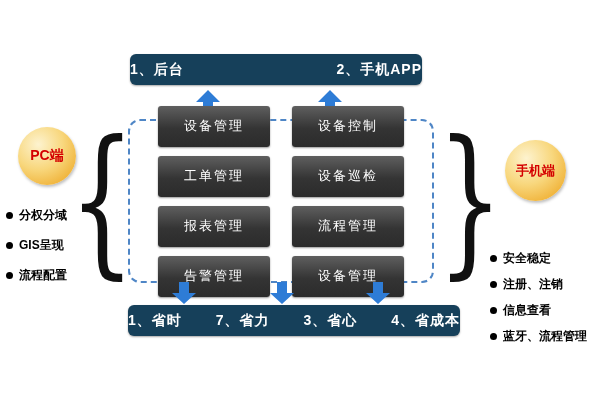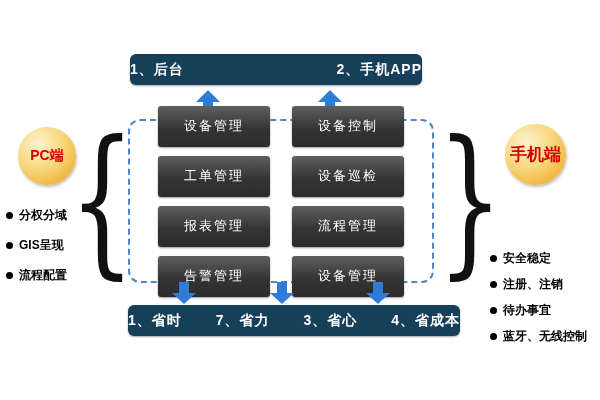--- a/index.html
+++ b/index.html
@@ -30,21 +30,21 @@
   .arrow{position:absolute;width:24px;height:24px;}
   .arrow svg{display:block;}
   .badge{
     position:absolute;border-radius:50%;
     background:radial-gradient(circle at 35% 30%,#fdf3cf 0%,#f8d77d 45%,#f0b33a 80%,#e8a82c 100%);
     display:flex;align-items:center;justify-content:center;
     color:#d40000;font-weight:bold;
     box-shadow:1px 2px 3px rgba(0,0,0,.25);
   }
   .pc-badge{left:18px;top:127px;width:58px;height:58px;font-size:14px;}
-  .mobile-badge{left:505px;top:124px;width:61px;height:61px;font-size:17px;}
+  .mobile-badge{left:505px;top:140px;width:61px;height:61px;font-size:13px;}
   .brace{
     position:absolute;top:118px;height:164px;width:36px;
     display:flex;align-items:center;justify-content:center;
     font-family:"DejaVu Serif","Liberation Serif",serif;
     font-size:104px;color:#111;font-weight:normal;
     transform:scaleY(1.55);transform-origin:center center;
   }
   .brace-left{left:84px;}
   .brace-right{left:452px;}
   .feature-list{position:absolute;display:flex;flex-direction:column;}
@@ -131,21 +131,21 @@
     <div class="feature">
       <span class="dot"></span>
       <span>安全稳定</span>
     </div>
     <div class="feature">
       <span class="dot"></span>
       <span>注册、注销</span>
     </div>
     <div class="feature">
       <span class="dot"></span>
-      <span>待办事宜</span>
+      <span>信息查看</span>
     </div>
     <div class="feature">
       <span class="dot"></span>
-      <span>蓝牙、无线控制</span>
+      <span>蓝牙、流程管理</span>
     </div>
   </div>
 
 </div>
 
 </body></html>

